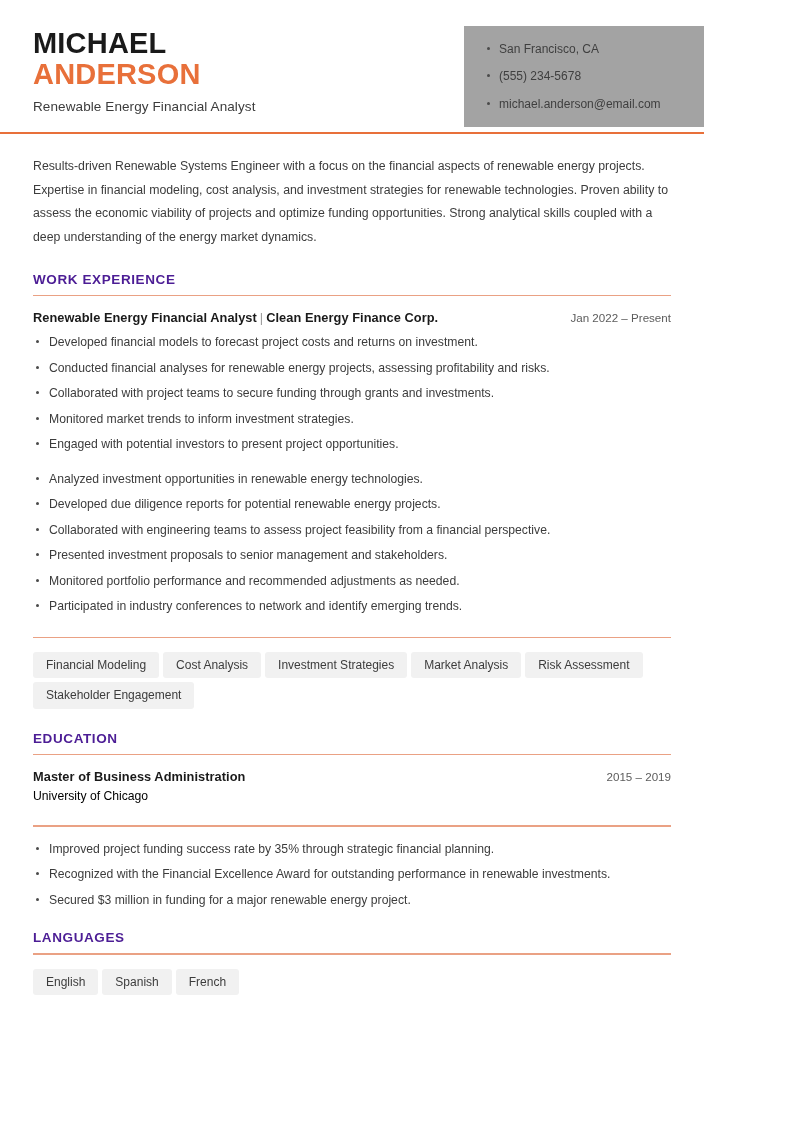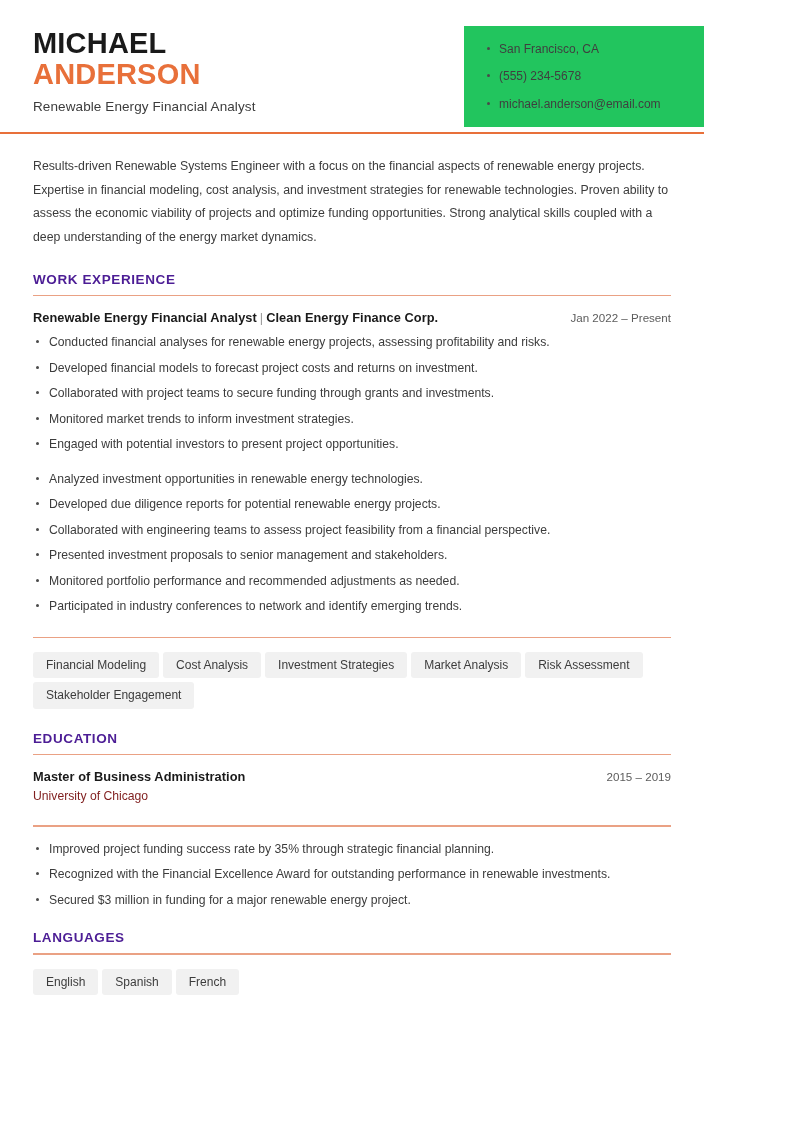--- a/index.html
+++ b/index.html
@@ -54,21 +54,21 @@
   .job-title {
     margin-top: 9px;
     font-size: 13.5px;
     color: #3c3c3c;
     font-weight: 400;
     letter-spacing: 0.1px;
   }
 
   .contact-box {
     width: 240px;
-    background: #22c55e;
+    background: #a3a3a3;
     padding: 16px 0 16px 22px;
     margin-top: 4px;
     align-self: flex-start;
   }
 
   .contact-list {
     list-style: none;
   }
 
   .contact-list li {
@@ -157,21 +157,21 @@
 
   .entry-date {
     font-size: 11.6px;
     color: #5c5c5c;
     white-space: nowrap;
     flex-shrink: 0;
   }
 
   .entry-sub {
     font-size: 12.2px;
-    color: #7f1d1d;
+    color: #000000;
     margin-top: 5px;
   }
 
   .bullets {
     list-style: none;
     margin-top: 9px;
   }
 
   .bullets li {
     position: relative;
@@ -243,22 +243,22 @@
       <div class="section-rule"></div>
 
       <div class="entry">
         <div class="entry-head">
           <div class="entry-title">
             <span>Renewable Energy Financial Analyst</span><span class="entry-sep">|</span><span>Clean Energy Finance Corp.</span>
           </div>
           <div class="entry-date">Jan 2022 – Present</div>
         </div>
         <ul class="bullets">
+          <li>Developed financial models to forecast project costs and returns on investment.</li>
           <li>Conducted financial analyses for renewable energy projects, assessing profitability and risks.</li>
-          <li>Developed financial models to forecast project costs and returns on investment.</li>
           <li>Collaborated with project teams to secure funding through grants and investments.</li>
           <li>Monitored market trends to inform investment strategies.</li>
           <li>Engaged with potential investors to present project opportunities.</li>
         </ul>
       </div>
 
       <div class="entry">
         <ul class="bullets">
           <li>Analyzed investment opportunities in renewable energy technologies.</li>
           <li>Developed due diligence reports for potential renewable energy projects.</li>

